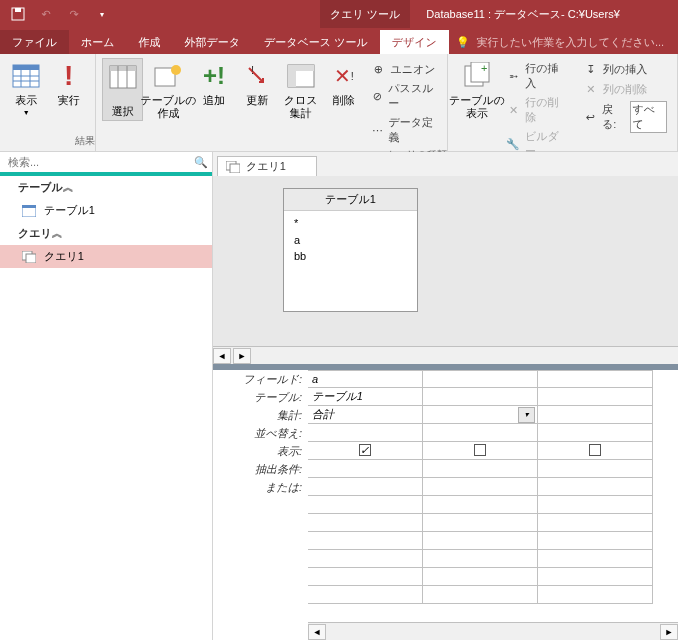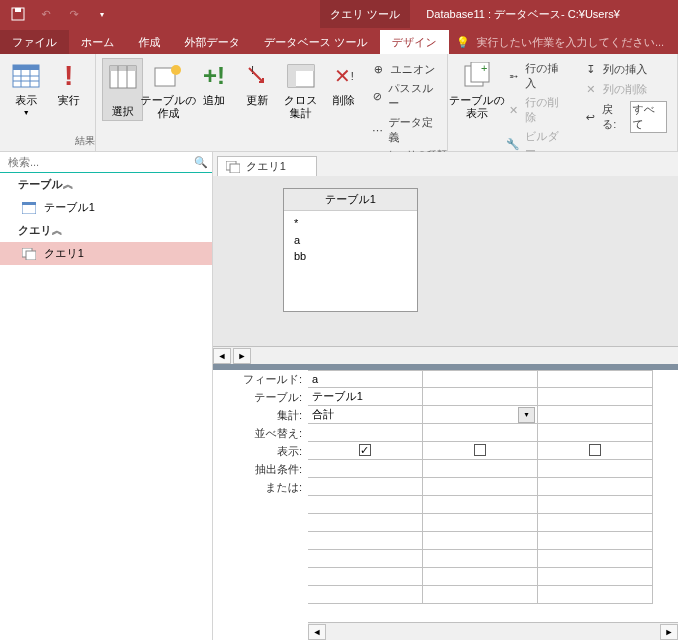--- a/index.html
+++ b/index.html
@@ -31,40 +31,40 @@
 .smallrows { display:flex; flex-direction:column; gap:2px; padding-top:2px;}
 .smallrow { display:flex; align-items:center; gap:4px; padding:1px 4px; color:#444; cursor:pointer;}
 .smallrow.disabled { color:#aaa; }
 .smallrow .ic { width:16px; height:16px; display:flex; align-items:center; justify-content:center;}
 
 
 .main { display:flex; height: calc(640px - 28px - 26px - 98px); }
 .nav { width:213px; border-right:1px solid #d4d4d4; background:#fff; display:flex; flex-direction:column;}
 .nav-header { background:#f8e7e4; padding:6px 10px; display:flex; align-items:center; justify-content:space-between;}
 .nav-header span { color:#a4373a; font-size:15px; }
-.nav-search { display:flex; align-items:center; border-bottom:1px solid #14b8a6;}
+.nav-search { display:flex; align-items:center; border-bottom:4px solid #14b8a6;}
 .nav-search input { flex:1; border:none; padding:4px 8px; font-size:11px; outline:none;}
 .nav-search .ic { width:22px; text-align:center; color:#888;}
 .nav-group { padding:4px 18px; display:flex; justify-content:flex-start; color:#333; font-weight:bold; cursor:pointer;}
 .nav-item { padding:4px 8px 4px 22px; display:flex; align-items:center; gap:8px; cursor:pointer;}
 .nav-item.selected { background:#f2c6c4;}
 
 
 .content { flex:1; background:#e8e8e8; display:flex; flex-direction:column; position:relative;}
 .doctabs { height:24px; background:#f1f1f1; display:flex; align-items:flex-end; padding-left:4px;}
 .doctab { background:#fff; border:1px solid #c0c0c0; border-bottom:none; padding:2px 30px 2px 8px; display:flex; align-items:center; gap:6px; font-size:11px; color:#333;}
 .upper { flex:0 0 170px; background:#e8e8e8; padding:12px 0 0 70px; overflow:hidden; position:relative;}
 .tablebox { width:135px; background:#fff; border:1px solid #999;}
 .tablebox-title { background:#eaeaea; border-bottom:1px solid #ccc; text-align:center; padding:3px; font-size:11px;}
 .tablebox-body { padding:4px 10px; line-height:1.5; min-height:100px;}
 .hscroll { height:18px; background:#f0f0f0; border-top:1px solid #c0c0c0; display:flex; align-items:center;}
 .hscroll .arr { width:18px; height:16px; border:1px solid #c0c0c0; background:#f7f7f7; text-align:center; font-size:9px; line-height:14px;}
 .splitter { height:6px; background:#8090a0; cursor:row-resize;}
 .grid-wrap { flex:1; background:#fff; overflow:hidden; position:relative;}
-.grid-row { display:flex; height:18px; }
+.grid-row { display:flex; height:18px;font-style:italic; }
 .rowlabel { width:95px; text-align:right; padding-right:6px; color:#333; background:#fff; font-size:11px; line-height:18px;}
 .cell { width:115px; border-right:1px solid #c0c0c0; border-bottom:1px solid #c0c0c0; padding:0 4px; line-height:17px; font-size:11px; background:#fff;}
 .grid-row:first-child .cell { border-top:1px solid #c0c0c0;}
 .cell.combo { position:relative;}
 .cell.combo::after { content:"▾"; position:absolute; right:2px; top:1px; width:15px; height:14px; background:#e9e9e9; border:1px solid #b0b0b0; text-align:center; font-size:8px; line-height:13px;}
 .cell.check { text-align:center;}
 .cell.check .box { display:inline-block; width:12px; height:12px; border:1px solid #555; position:relative; top:2px;}
 .cell.check .box.checked::after { content:"✓"; position:absolute; top:-3px; left:0; font-size:11px;}
 
 svg { display:block; }

